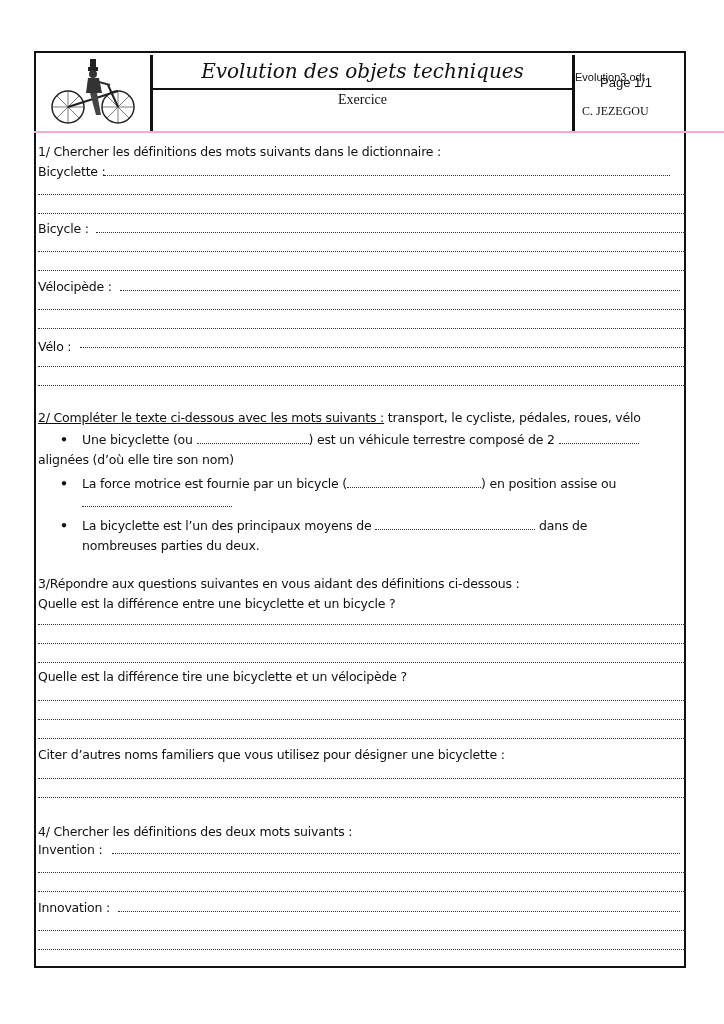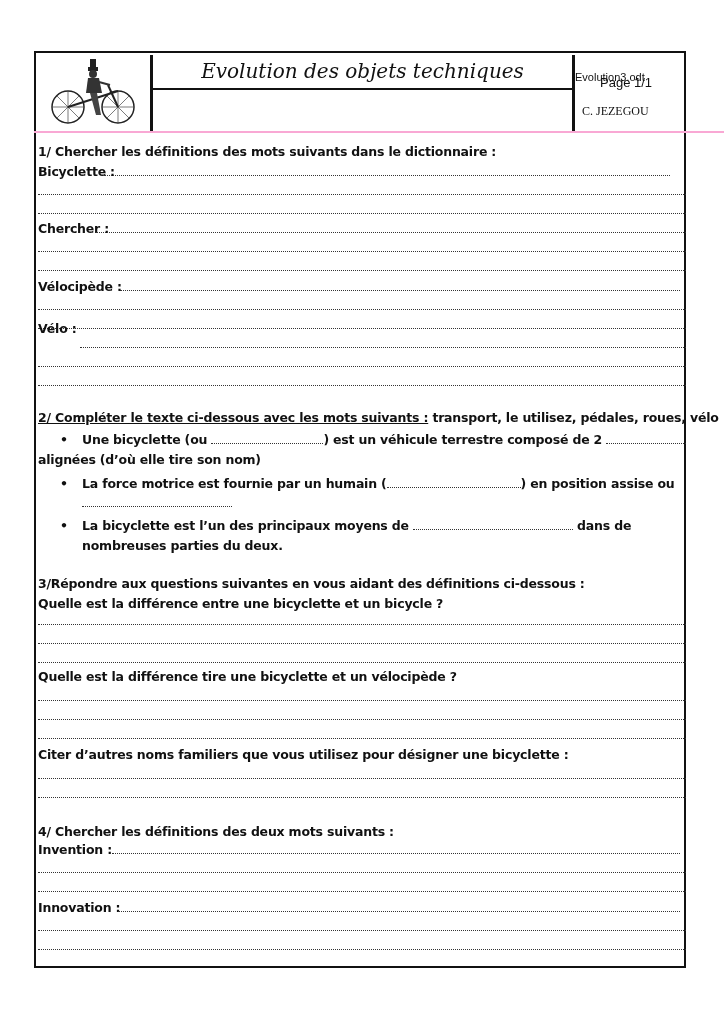--- a/index.html
+++ b/index.html
@@ -16,21 +16,21 @@
            font-family:"DejaVu Serif", serif; font-style:italic; font-size:20px; line-height:33px; }
   .subtitle { position:absolute; left:119px; top:41px; width:419px; text-align:center;
               font-family:"Liberation Serif", serif; font-size:14px; }
   .fname { position:absolute; left:541px; top:4px; width:108px; text-align:left;
            font-family:"Liberation Sans", sans-serif; font-size:11px;margin-top:16px; }
   .page  { position:absolute; left:566px; top:24px; font-family:"Liberation Sans", sans-serif; font-size:13px; }
   .author{ position:absolute; left:548px; top:53px; font-family:"Liberation Serif", serif; font-size:12px; }
   .bike  { position:absolute; left:10px; top:6px; width:100px; height:70px; }
 
   .t { position:absolute; left:38px; font-size:12.5px; white-space:nowrap; line-height:16px;
-       font-family:"DejaVu Sans", sans-serif; font-weight:700; letter-spacing:-0.2px; }
+       font-family:"DejaVu Sans", sans-serif; font-weight:400; letter-spacing:-0.2px; }
   .dots { position:absolute; left:38px; right:38px; height:0; border-bottom:1.3px dotted #333; }
   .fill { display:inline-block; border-bottom:1.3px dotted #333; height:10px; vertical-align:baseline; }
   .ul { text-decoration:underline; }
   .bullet { position:absolute; font-size:12.5px; font-weight:600; }
 </style>
 </head>
 <body>
 
 <div class="frame"></div>
 
@@ -54,63 +54,64 @@
     <rect x="46" y="2" width="6" height="9" fill="#222"></rect>
     <circle cx="49" cy="17" r="4" fill="#333"></circle>
     <path d="M44 21 L55 21 L58 36 L42 36 Z" fill="#333"></path>
     <path d="M46 36 L52 58 L57 58 L53 36 Z" fill="#444"></path>
     <line x1="55" y1="25" x2="66" y2="28" stroke="#333" stroke-width="2"></line>
   </svg>
   <div class="vl1"></div>
   <div class="vl2"></div>
   <div class="hl"></div>
   <div class="title">Evolution des objets techniques</div>
+  <div class="subtitle">Exercice</div>
   <div class="fname">Evolution3.odt</div>
   <div class="page">Page 1/1</div>
   <div class="author">C. JEZEGOU</div>
 </div>
 
 <div class="t" style="top:144px">1/ Chercher les définitions des mots suivants dans le dictionnaire :</div>
 
 <div class="t" style="top:164px">Bicyclette :</div>
 <div class="dots" style="left:104px; right:54px; top:175px"></div>
 <div class="dots" style="top:194px"></div>
 <div class="dots" style="top:213px"></div>
 
-<div class="t" style="top:221px">Chercher :</div>
+<div class="t" style="top:221px">Bicycle :</div>
 <div class="dots" style="left:96px; top:232px"></div>
 <div class="dots" style="top:251px"></div>
 <div class="dots" style="top:270px"></div>
 
 <div class="t" style="top:279px">Vélocipède :</div>
 <div class="dots" style="left:120px; right:44px; top:290px"></div>
 <div class="dots" style="top:309px"></div>
 <div class="dots" style="top:328px"></div>
 
-<div class="t" style="top:321px">Vélo :</div>
+<div class="t" style="top:339px">Vélo :</div>
 <div class="dots" style="left:80px; top:347px"></div>
 <div class="dots" style="top:366px"></div>
 <div class="dots" style="top:385px"></div>
 
 <div class="t" style="top:410px">
   <span class="ul">2/ Compléter le texte ci-dessous avec les mots suivants :</span>
-  <span>transport, le utilisez, pédales, roues, vélo</span>
+  <span>transport, le cycliste, pédales, roues, vélo</span>
 </div>
 
 <span class="bullet" style="left:60px; top:432px">•</span>
 <div class="t" style="left:82px; top:432px">
   <span>Une bicyclette (ou</span>
   <span class="fill" style="width:112px"></span><span>) est un véhicule terrestre composé de 2</span>
   <span class="fill" style="width:80px"></span>
 </div>
 <div class="t" style="top:452px">alignées (d’où elle tire son nom)</div>
 
 <span class="bullet" style="left:60px; top:476px">•</span>
 <div class="t" style="left:82px; top:476px">
-  <span>La force motrice est fournie par un humain (</span><span class="fill" style="width:134px"></span><span>) en position assise ou</span>
+  <span>La force motrice est fournie par un bicycle (</span><span class="fill" style="width:134px"></span><span>) en position assise ou</span>
 </div>
 <div class="t" style="left:82px; top:495px">
   <span class="fill" style="width:150px"></span>
 </div>
 
 <span class="bullet" style="left:60px; top:518px">•</span>
 <div class="t" style="left:82px; top:518px">
   <span>La bicyclette est l’un des principaux moyens de</span>
   <span class="fill" style="width:160px"></span>
   <span>dans de</span>

